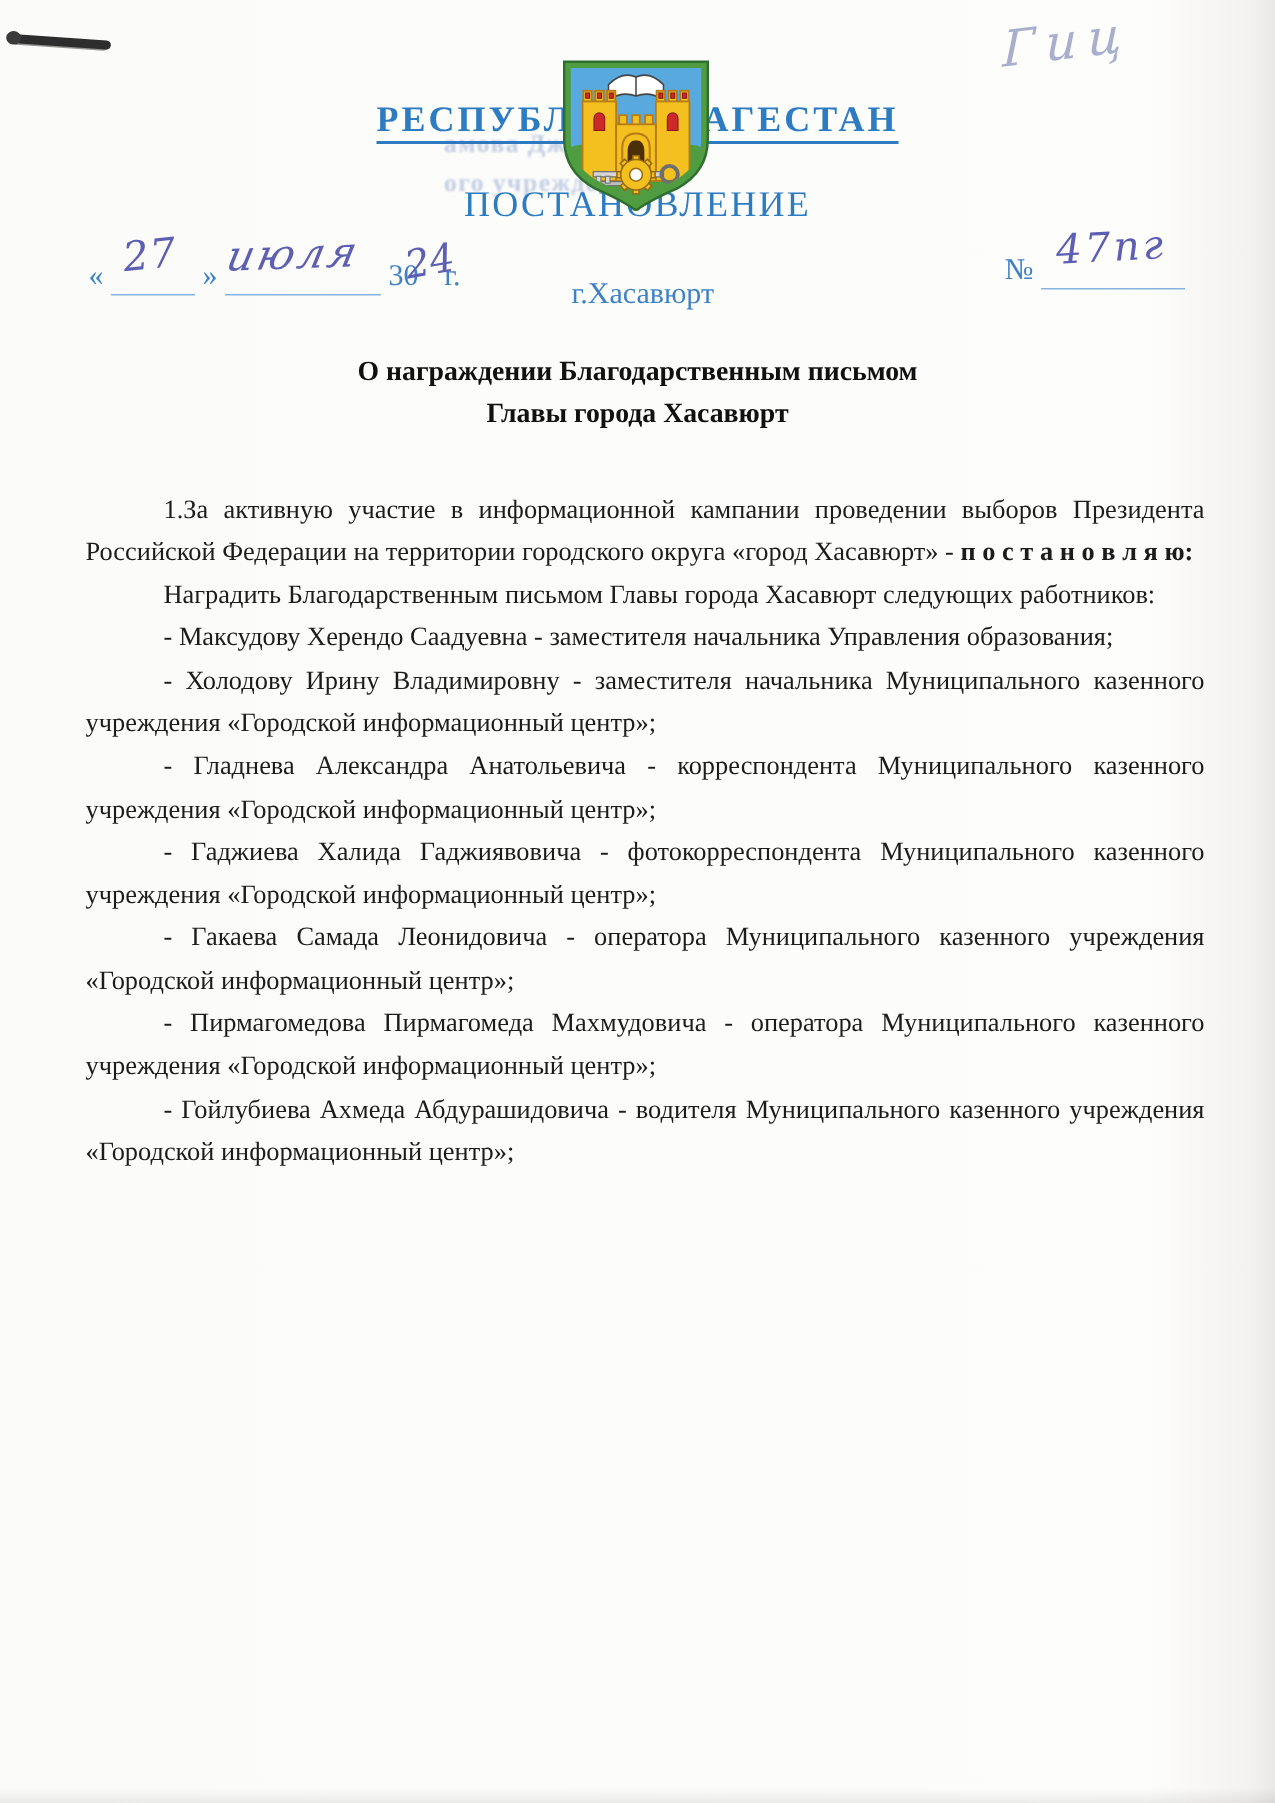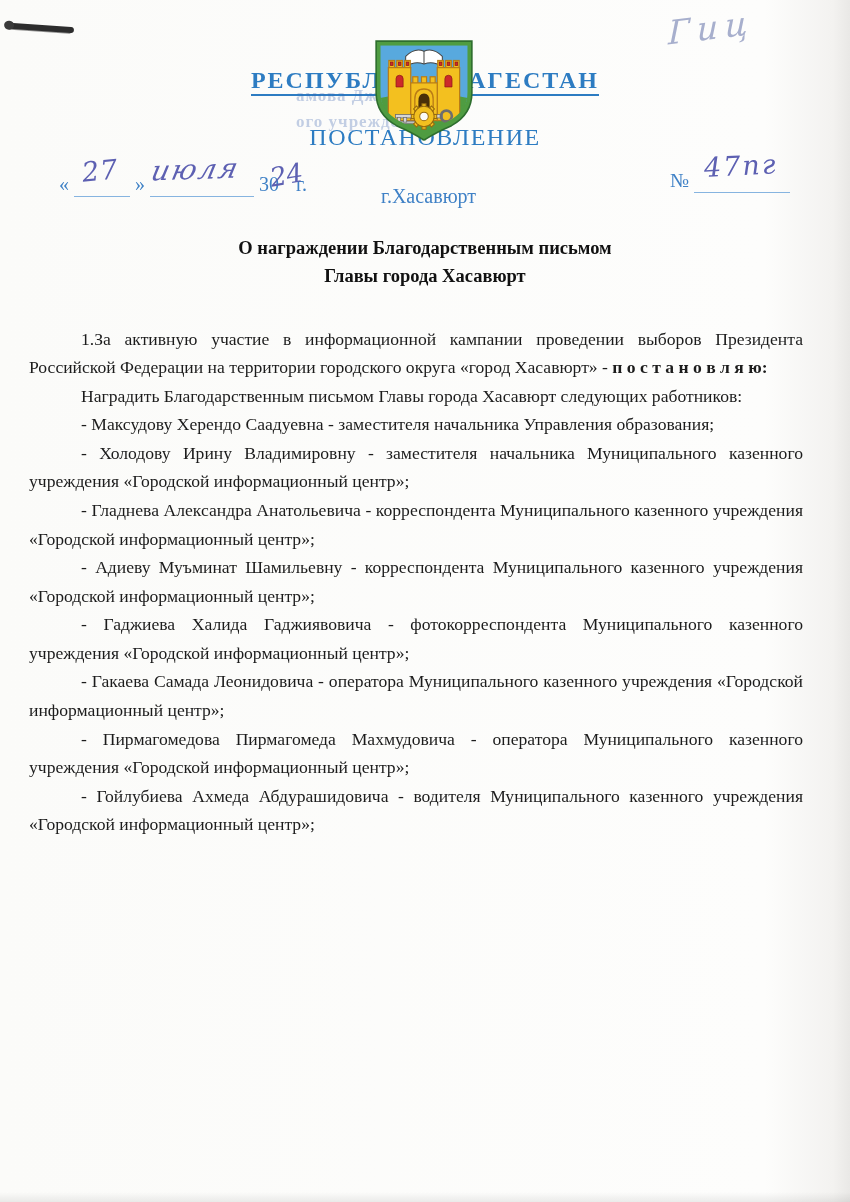--- a/index.html
+++ b/index.html
@@ -68,21 +68,21 @@
   .ink.number{left:10px;top:-17px;font-size:27px;transform:rotate(-3deg);letter-spacing:2px;}
   .year-suffix{margin-left:-7px;}
   .dl-place{position:absolute;left:50%;top:24px;transform:translateX(-50%);}
   .dl-right{position:absolute;right:10px;top:8px;white-space:nowrap;}
   
   .doc-title{
     margin:30px 0 0 0;text-align:center;
     font-size:18.5px;font-weight:bold;line-height:1.5;color:#111;
   }
   
-  .body-text{margin:34px 47px 0 29px;}
+  .body-text{margin:34px 47px 0 57px;}
   .body-text p{
     margin:0;text-indent:52px;text-align:justify;
     font-size:17.6px;line-height:1.625;
   }
   .postanovlyayu{font-weight:bold;}
 </style>
 </head>
 <body>
 
 <div class="page">
@@ -192,20 +192,19 @@
     <div>О награждении Благодарственным письмом</div>
     <div>Главы города Хасавюрт</div>
   </div>
 
   <div class="body-text">
     <p><span>1.За активную участие в информационной кампании проведении выборов Президента Российской Федерации на территории городского округа «город Хасавюрт» - </span><span class="postanovlyayu">п о с т а н о в л я ю:</span></p>
     <p>Наградить Благодарственным письмом Главы города Хасавюрт следующих работников:</p>
     <p>- Максудову Херендо Саадуевна - заместителя начальника Управления образования;</p>
     <p>- Холодову Ирину Владимировну - заместителя начальника Муниципального казенного учреждения «Городской информационный центр»;</p>
     <p>- Гладнева Александра Анатольевича - корреспондента Муниципального казенного учреждения «Городской информационный центр»;</p>
-    <p>- Адиеву Муъминат Шамильевну - корреспондента Муниципального казенного учреждения «Городской информационный центр»;</p>
     <p>-  Гаджиева Халида Гаджиявовича - фотокорреспондента Муниципального казенного учреждения «Городской информационный центр»;</p>
     <p>- Гакаева Самада Леонидовича - оператора Муниципального казенного учреждения «Городской информационный центр»;</p>
     <p>- Пирмагомедова Пирмагомеда Махмудовича - оператора Муниципального казенного учреждения «Городской информационный центр»;</p>
     <p>- Гойлубиева Ахмеда Абдурашидовича - водителя Муниципального казенного учреждения «Городской информационный центр»;</p>
   </div>
 
 </div>
 
 </body></html>

